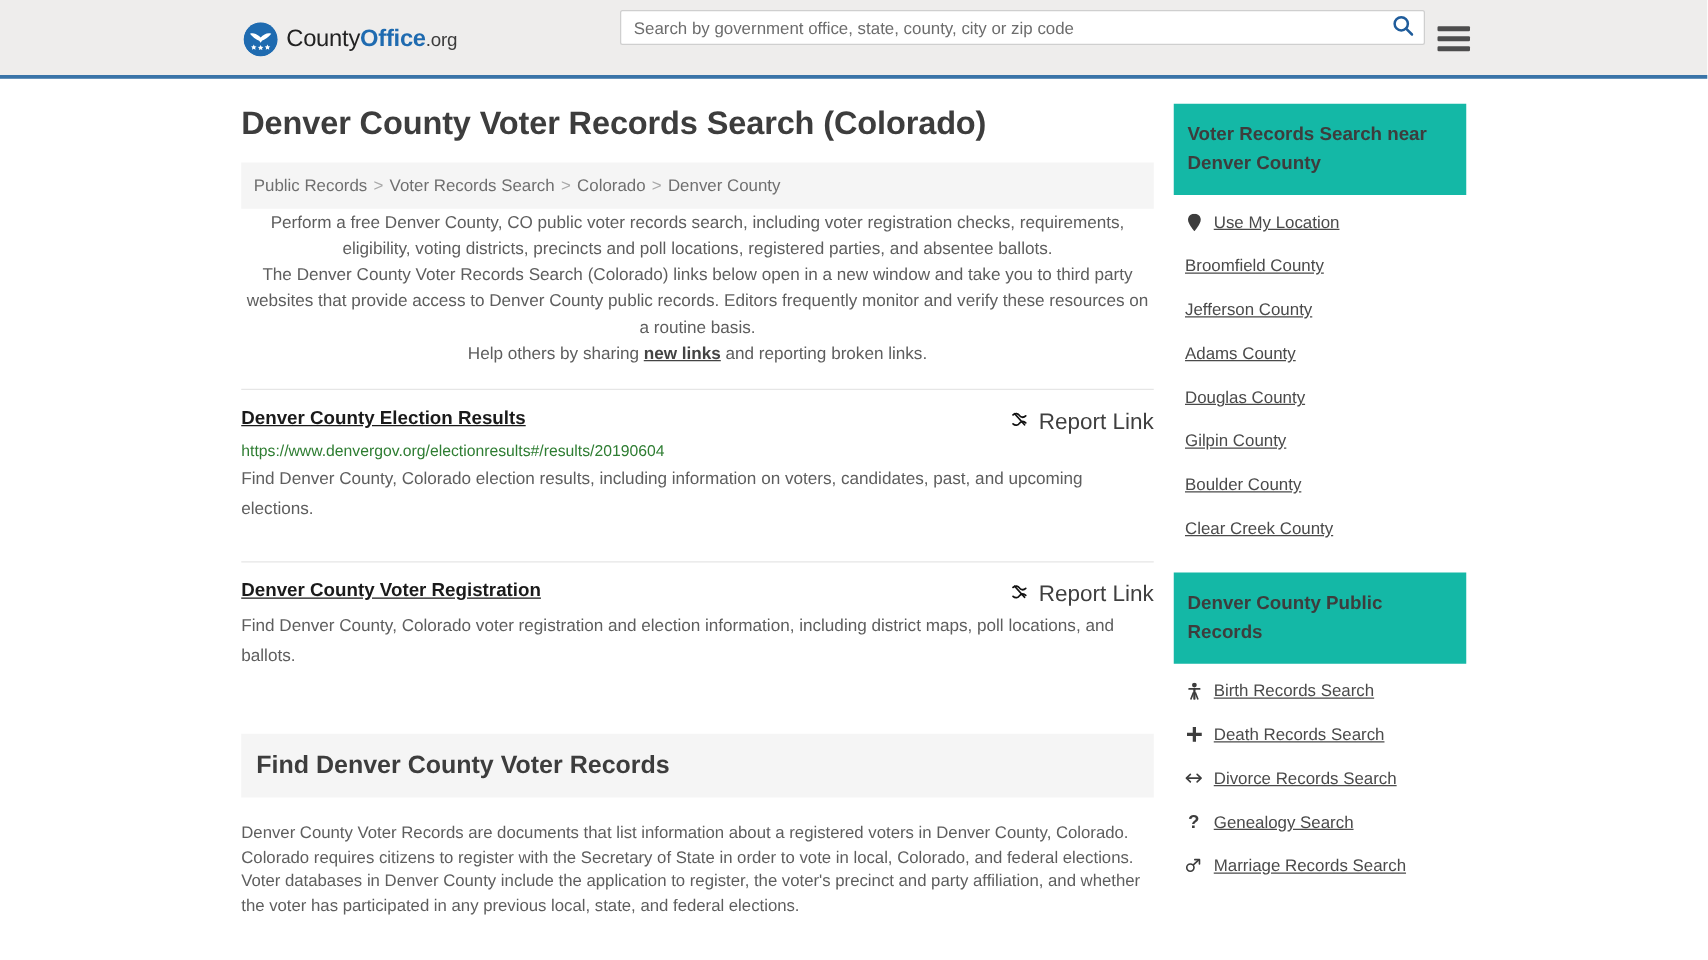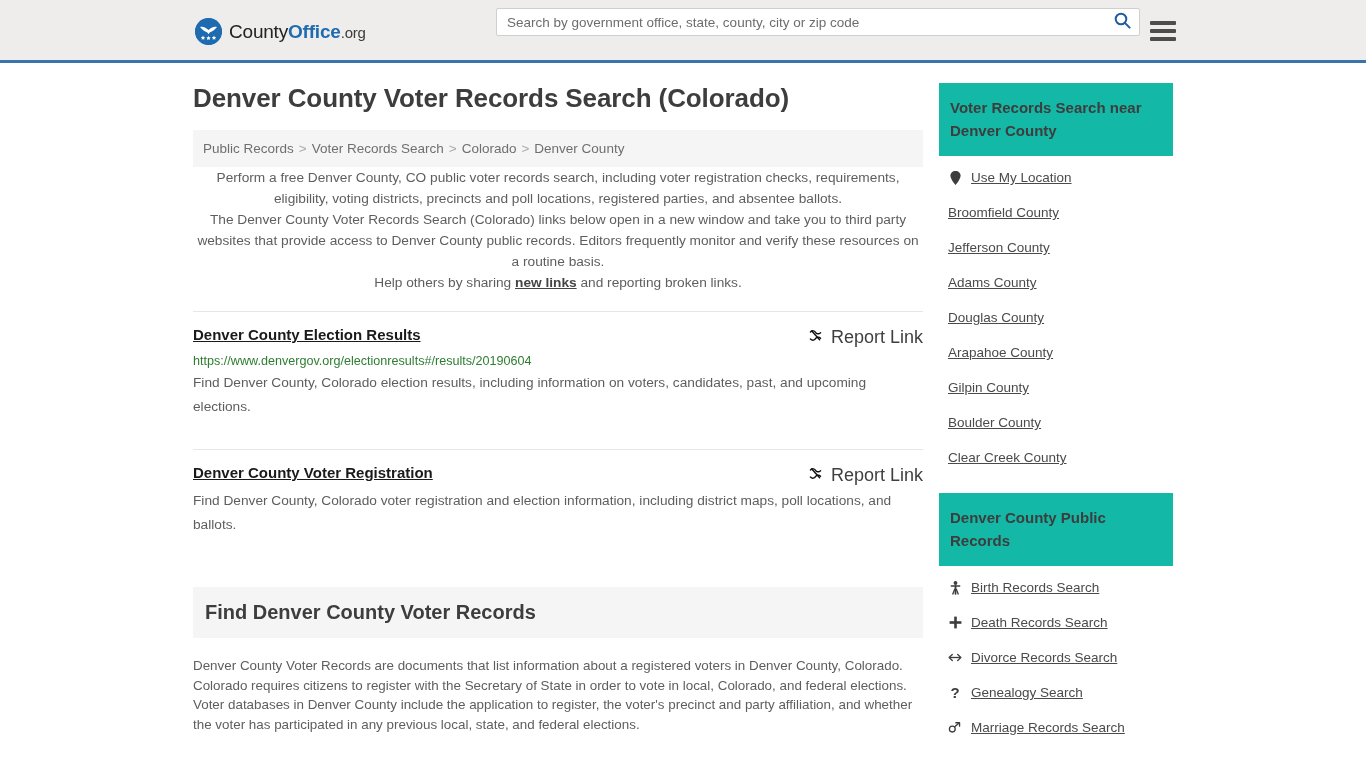--- a/index.html
+++ b/index.html
@@ -392,23 +392,20 @@
         <li>
             <a href="#">Jefferson County</a>
           </li>
         <li>
             <a href="#">Adams County</a>
           </li>
         <li>
             <a href="#">Douglas County</a>
           </li>
         <li>
-            <a href="#">Arapahoe County</a>
-          </li>
-        <li>
             <a href="#">Gilpin County</a>
           </li>
         <li>
             <a href="#">Boulder County</a>
           </li>
         <li>
             <a href="#">Clear Creek County</a>
           </li>
       </ul>
 

